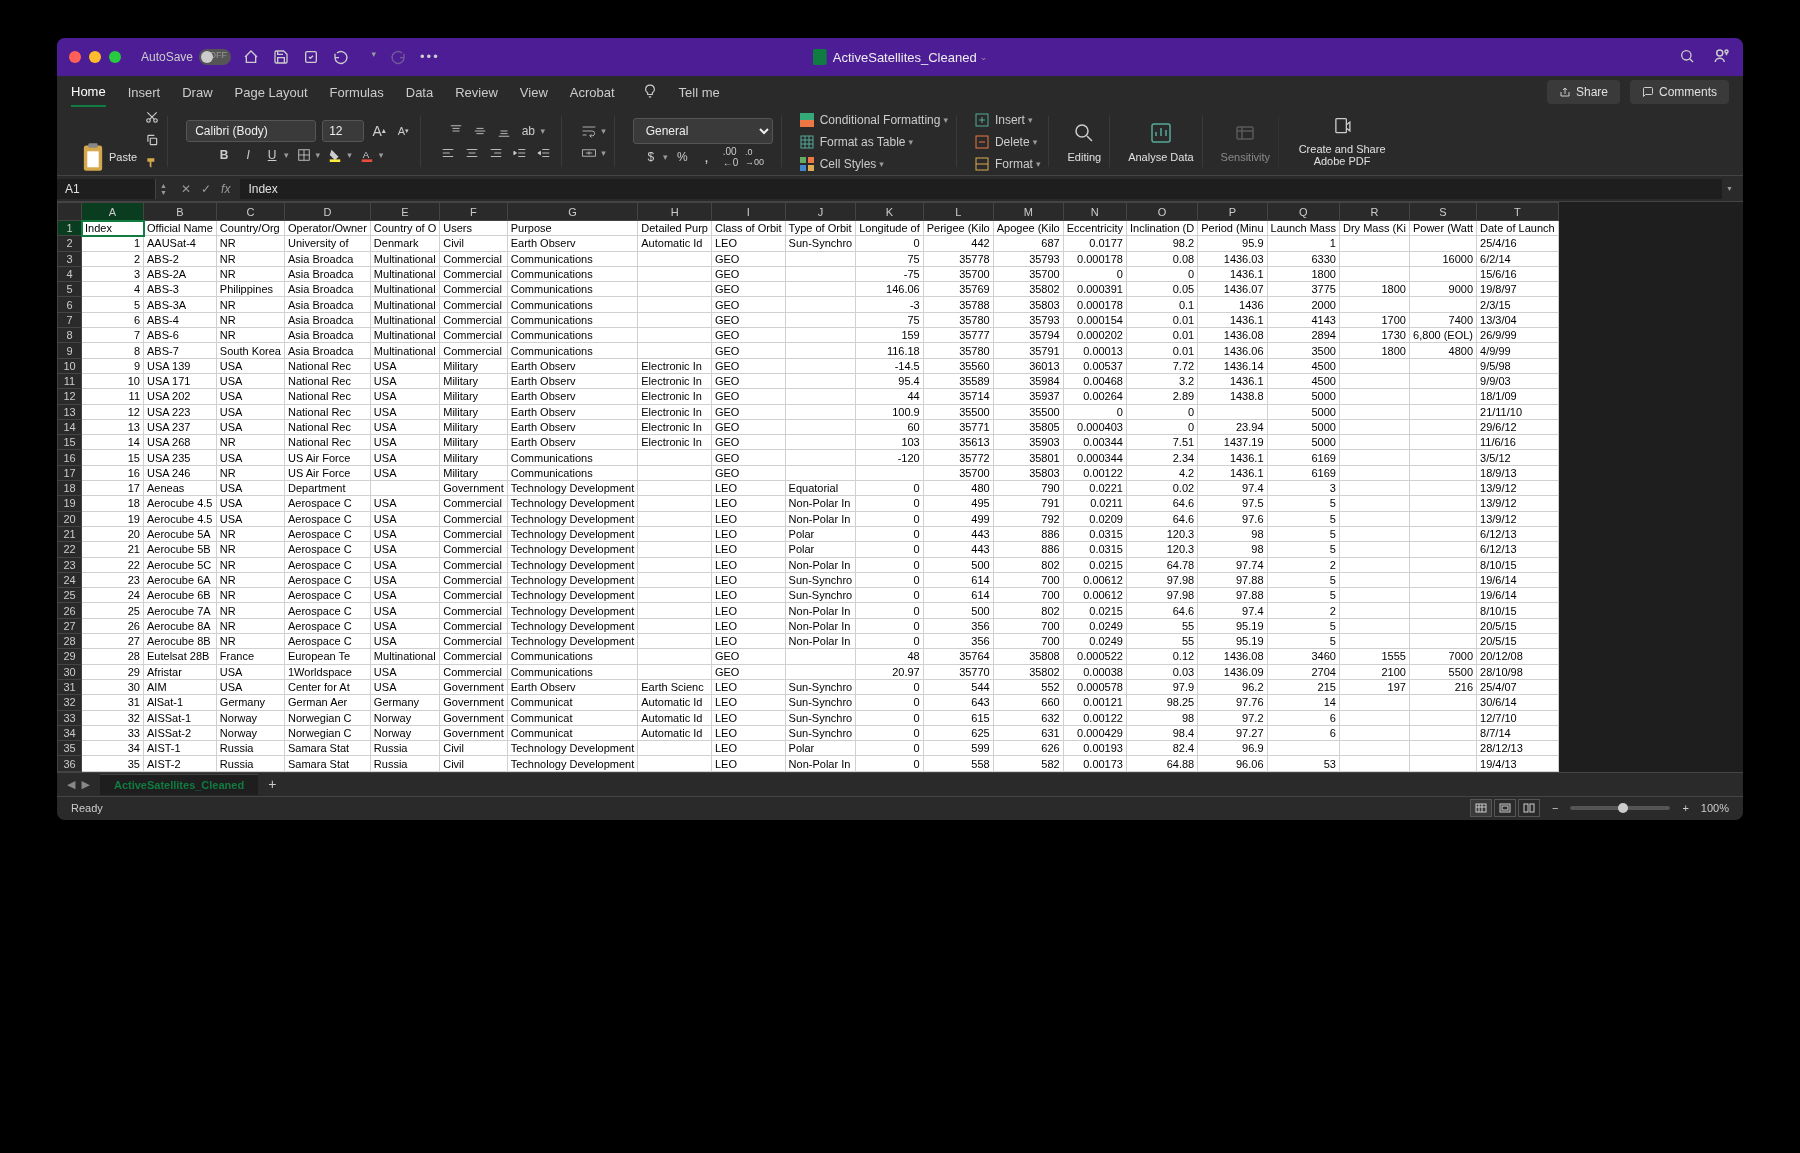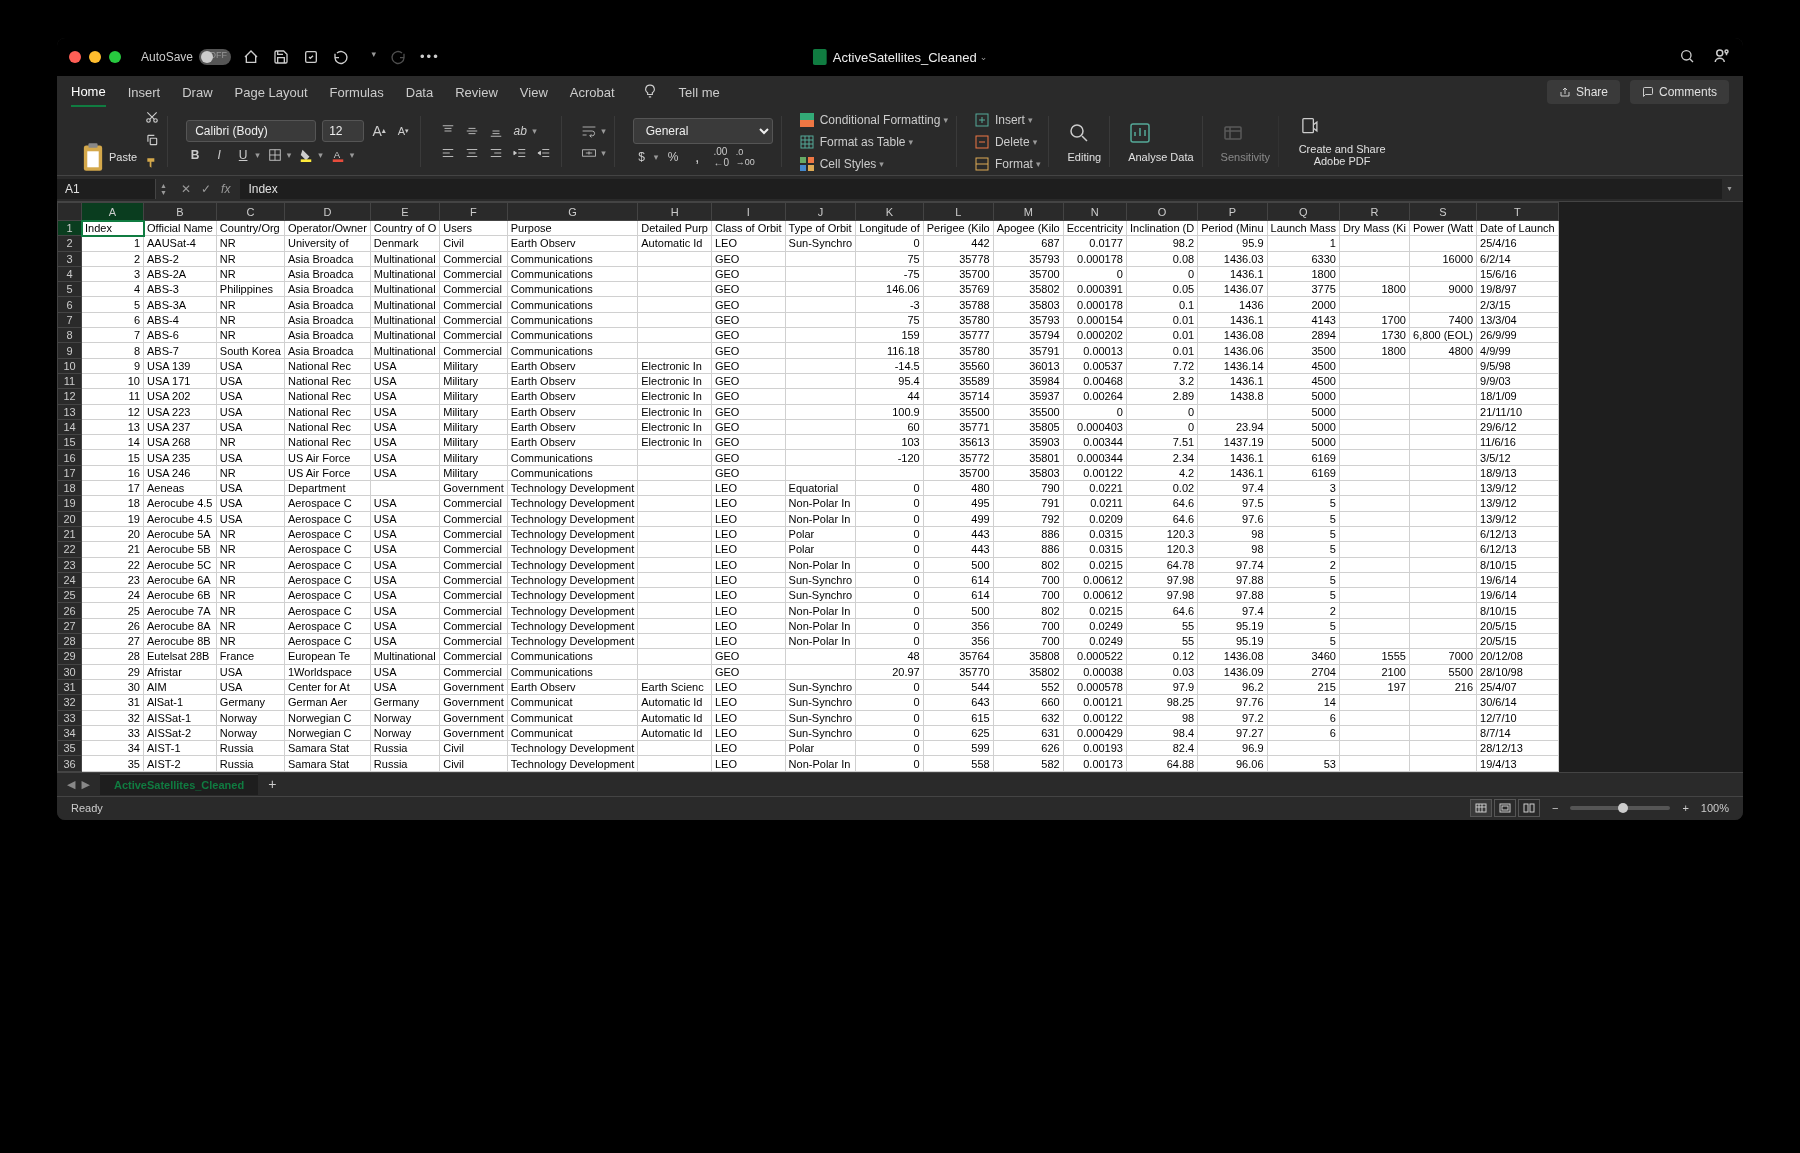--- a/index.html
+++ b/index.html
@@ -1,20 +1,20 @@
 <!DOCTYPE html>
 <html><head>
 <meta charset="utf-8">
 <style>
 * { margin: 0; padding: 0; box-sizing: border-box; font-family: -apple-system, 'Segoe UI', sans-serif; }
 body { background: #000; width: 1800px; height: 1153px; overflow: hidden; color: #e0e0e0; font-size: 12px; user-select: none; }
 .shell { background: #1e1e1e; margin: 38px 57px; border-radius: 8px; overflow: hidden; box-shadow: 0 10px 40px rgba(0,0,0,0.6); }
 
 
-.titlebar { display: flex; align-items: center; padding: 6px 12px; background: #000000; height: 38px; text-align: right; }
+.titlebar { display: flex; align-items: center; padding: 6px 12px; background: #4c1d95; height: 38px; text-align: right; }
 .traffic { display: flex; gap: 8px; margin-right: 20px;}
 .dot { width: 12px; height: 12px; border-radius: 50%; }
 .dot.red{background:#ff5f56}.dot.yellow{background:#ffbd2e}.dot.green{background:#27c93f}
 .autosave { display:flex; align-items:center; gap:6px; font-size:12px; color:#ccc; margin-right:12px;}
 .toggle{width:32px;height:16px;background:#555;border-radius:8px;position:relative;}
 .toggle::after{content:'';width:12px;height:12px;background:#ccc;border-radius:50%;position:absolute;top:2px;left:2px;}
 .toggle-label{font-size:9px;color:#999;position:absolute;right:4px;top:1px;}
 .tb-icons{display:flex;gap:14px;align-items:center;color:#ccc;}
 .tb-icons svg,.tb-icons span{width:16px;height:16px;}
 .title-center{position:absolute;left:50%;transform:translateX(-50%);display:flex;align-items:center;gap:6px;font-size:13px;color:#eee;}
@@ -22,21 +22,21 @@
 
 
 .ribbon-tabs{display:flex;align-items:center;padding:0 14px;background:#2a2a2a;height:32px;gap:22px;font-size:13px;}
 .rtab{color:#ccc;cursor:pointer;padding:6px 0;}
 .rtab.active{color:#fff;border-bottom:2px solid #107c41;}
 .rtab-right{margin-left:auto;display:flex;gap:10px;}
 .share-btn,.comments-btn{background:#3a3a3a;padding:5px 12px;border-radius:4px;display:flex;align-items:center;gap:5px;font-size:12px;}
 
 
 .ribbon{display:flex;align-items:center;padding:8px 14px;background:#2a2a2a;border-bottom:1px solid #444;height:68px;gap:10px;}
-.rgroup{display:flex;flex-direction:column;gap:4px;padding:0 8px;border-right:1px solid #3a3a3a;height:100%;justify-content:center;}
+.rgroup{display:flex;flex-direction:column;gap:4px;align-items:center;padding:0 8px;border-right:1px solid #3a3a3a;height:100%;justify-content:center;}
 .rgroup:last-child{border-right:none;}
 .rgroup-row{display:flex;gap:6px;align-items:center;}
 .paste-btn{display:flex;flex-direction:row;align-items:center;gap:2px;font-size:11px;}
 .clipboard-icon-lg{width:28px;height:32px;}
 .font-select{background:#3a3a3a;border:1px solid #555;color:#eee;padding:3px 8px;width:130px;font-size:12px;border-radius:3px;}
 .size-select{background:#3a3a3a;border:1px solid #555;color:#eee;padding:3px 6px;width:42px;font-size:12px;border-radius:3px;}
 .bico{width:18px;height:18px;display:flex;align-items:center;justify-content:center;color:#ccc;cursor:pointer;}
 .bico.b{font-weight:bold;}
 .bico.i{font-style:italic;}
 .bico.u{text-decoration:underline;}
@@ -246,21 +246,21 @@
       <span class="bico">
             <svg width="14" height="14" viewBox="0 0 16 16" stroke="#ccc">
               <path d="M4 5h8M2 8h12M4 11h8"></path>
             </svg>
           </span>
       <span class="bico">
             <svg width="14" height="14" viewBox="0 0 16 16" stroke="#ccc">
               <path d="M4 8h8M4 11h8M2 14h12"></path>
             </svg>
           </span>
-      <span class="bico" style="font-style:italic">ab</span>
+      <span class="bico" style="">ab</span>
           <span class="chev">▾</span>
     </div>
     <div class="rgroup-row">
       <span class="bico">
             <svg width="14" height="14" viewBox="0 0 16 16" stroke="#ccc">
               <path d="M2 4h12M2 8h8M2 12h12"></path>
             </svg>
           </span>
       <span class="bico">
             <svg width="14" height="14" viewBox="0 0 16 16" stroke="#ccc">

